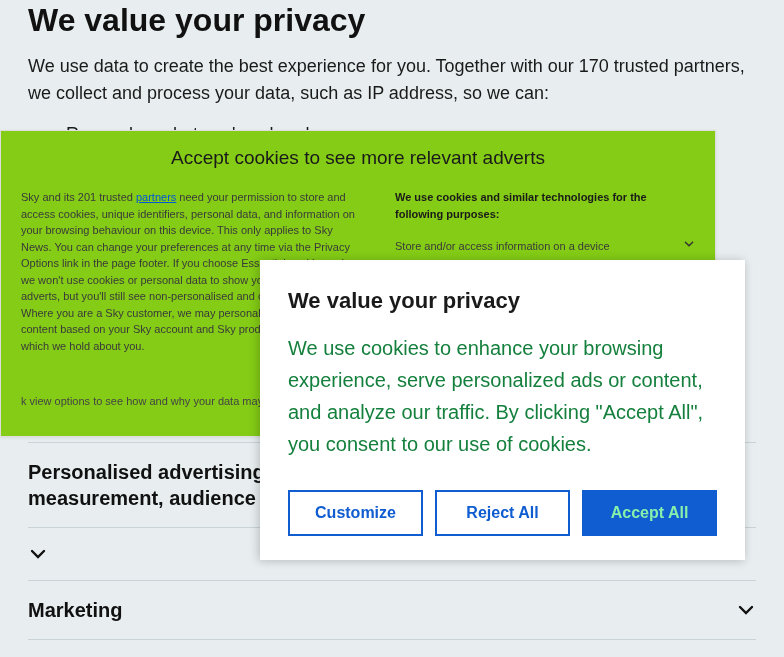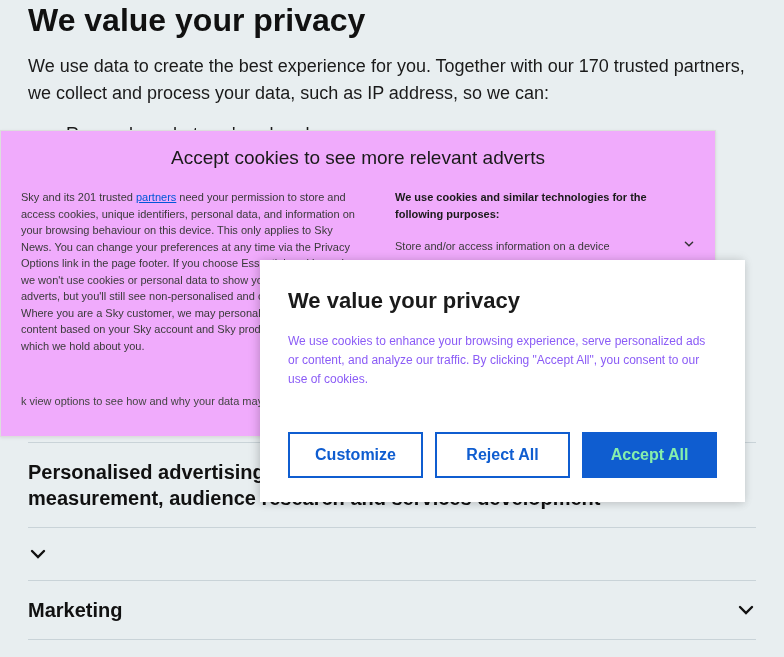--- a/index.html
+++ b/index.html
@@ -55,21 +55,21 @@
     line-height: 1.3;
   }
   .section-row .chevron svg { display:block; }
 
   
   .mid-sheet {
     position: absolute;
     left: 0;
     top: 130px;
     width: 716px;
-    background: #f0abfc;
+    background: #84cc16;
     border: 1px solid #ddd;
     box-shadow: 0 1px 3px rgba(0,0,0,.08);
     padding: 16px 20px 18px 20px;
   }
   .mid-sheet h2 {
     text-align: center;
     font-size: 19px;
     font-weight: 500;
     color: #1a1a1a;
     margin-bottom: 20px;
@@ -130,24 +130,24 @@
     box-shadow: -2px 0 10px rgba(0,0,0,0.15), 0 2px 8px rgba(0,0,0,.08);
     padding: 28px 28px 24px 28px;
   }
   .top-modal h3 {
     font-size: 22px;
     font-weight: 700;
     color: #1a1a1a;
     margin-bottom: 18px;
   }
   .top-modal p {
-    font-size: 12px;
-    color: #8b5cf6;
+    font-size: 20px;
+    color: #15803d;
     line-height: 1.6;
-    margin-bottom: 42px;
+    margin-bottom: 30px;
   }
   .top-buttons {
     display: flex;
     gap: 12px;
   }
   .tm-outline {
     flex: 1;
     border: 2px solid #0f5dd0;
     background: #fff;
     color: #0f5dd0;

